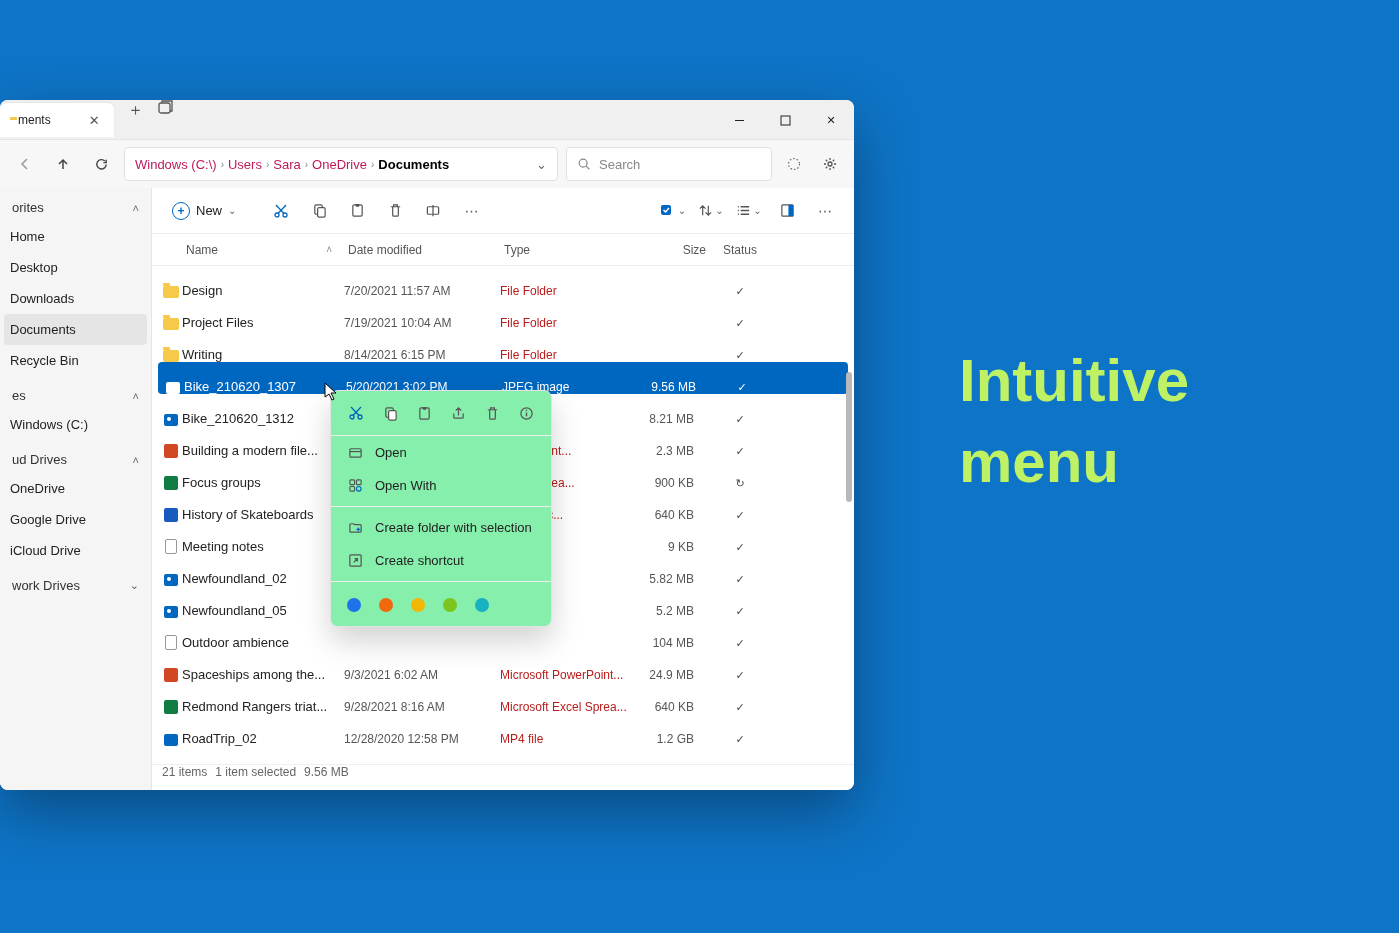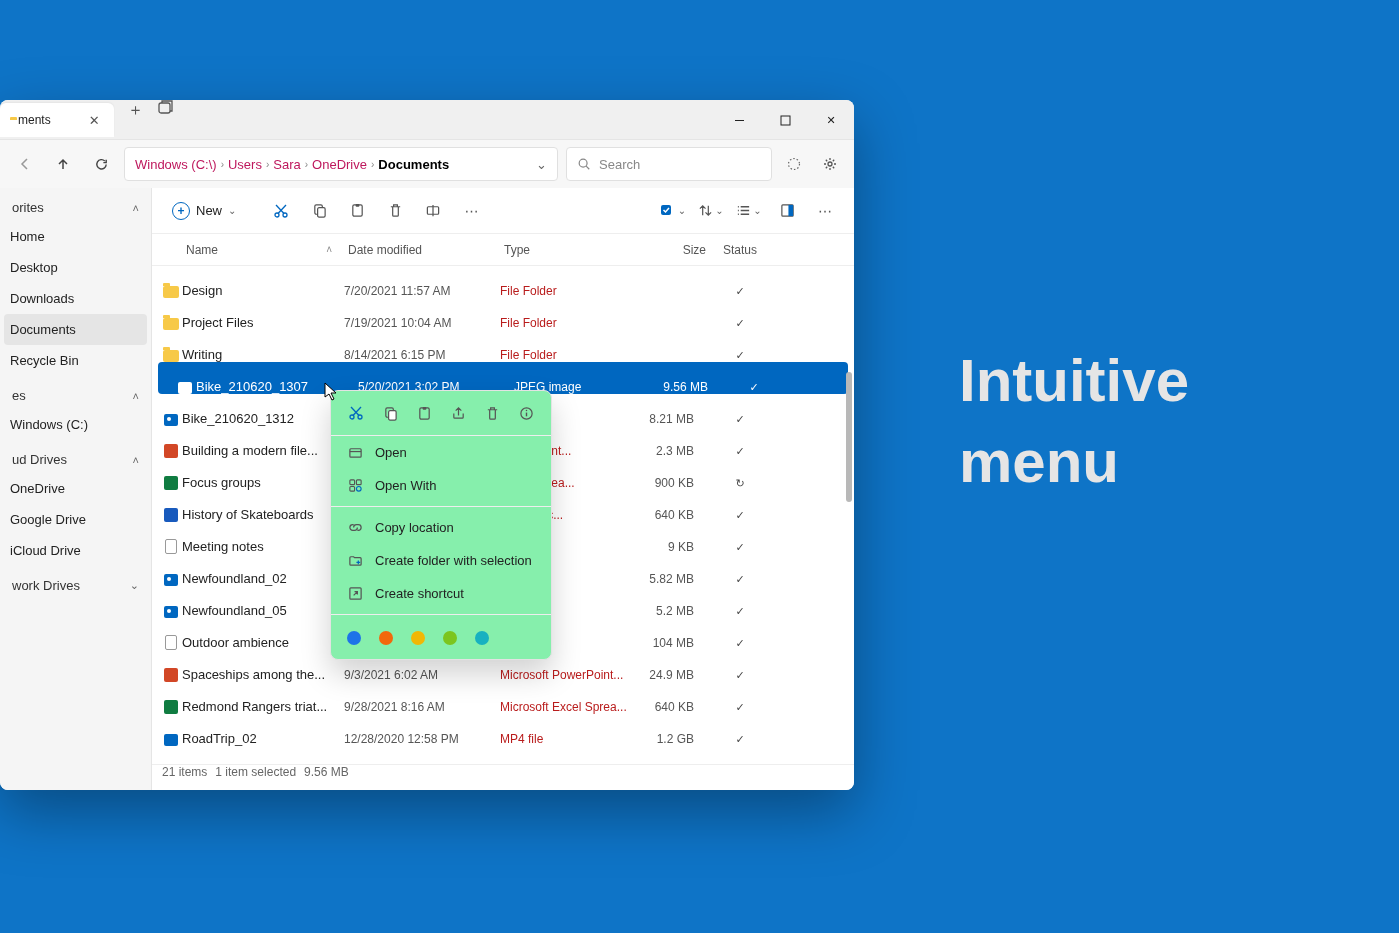--- a/index.html
+++ b/index.html
@@ -7,21 +7,21 @@
   background: #0e74c7;
   width: 1399px;
   height: 933px;
   overflow: hidden;
   position: relative;
 }
 .promo-text {
   position: absolute;
   right: 210px;
   top: 340px;
-  color: #e5e5e5;
+  color: #bef264;
   font-size: 60px;
   font-weight: 600;
   line-height: 1.35;
 }
 .window {
   position: absolute;
   left: 0;
   top: 100px;
   width: 854px;
   height: 690px;
@@ -191,21 +191,21 @@
 .row .r-name { width:162px; white-space:nowrap; overflow:hidden; text-overflow:ellipsis; }
 .row .r-date { width:156px; color:#555; font-size:12px; }
 .row .r-type { width:130px; color:#b91c1c; font-size:12px; white-space:nowrap; overflow:hidden; text-overflow:ellipsis;}
 .row .r-size { width:80px; color:#555; font-size:12px; text-align:right; padding-right:16px; }
 .row .r-status { width:60px; text-align:center; color:#444; font-size:11px;}
 .row.selected {
   background:#0067c0;
   color:#fff;
   border-radius:4px;
   margin: 0 6px;
-  padding-left:16px;
+  padding-left:4px;
 }
 .row.selected .r-date, .row.selected .r-type, .row.selected .r-size, .row.selected .r-status { color:#fff; }
 .row.selected .ricon { color:#fff; }
 .statusbar {
   height:26px;
   border-top:1px solid #eee;
   display:flex;
   align-items:flex-start;
   padding: 0 10px;
   gap:8px;
@@ -711,28 +711,20 @@
             <rect x="2" y="9" width="5" height="5" rx="1" fill="none" stroke="#555" stroke-width="1.2"></rect>
             <circle cx="11.5" cy="11.5" r="2.5" fill="none" stroke="#0067c0" stroke-width="1.2"></circle>
           </svg>
         </span>
         <span>Open With</span>
       </div>
       <div class="sep"></div>
       <div class="citem">
         <span class="ci">
           <svg width="15" height="15" viewBox="0 0 16 16">
-            <path d="M6 8a3 3 0 013-3h2a3 3 0 010 6h-1M10 8a3 3 0 01-3 3H5a3 3 0 010-6h1" fill="none" stroke="#555" stroke-width="1.3"></path>
-          </svg>
-        </span>
-        <span>Copy location</span>
-      </div>
-      <div class="citem">
-        <span class="ci">
-          <svg width="15" height="15" viewBox="0 0 16 16">
             <path d="M2 5a1 1 0 011-1h3l1 1h6a1 1 0 011 1v6a1 1 0 01-1 1H3a1 1 0 01-1-1z" fill="none" stroke="#555" stroke-width="1.3"></path>
             <path d="M11 8v4M9 10h4" stroke="#0067c0" stroke-width="1.3"></path>
           </svg>
         </span>
         <span>Create folder with selection</span>
       </div>
       <div class="citem">
         <span class="ci">
           <svg width="15" height="15" viewBox="0 0 16 16">
             <rect x="2" y="2" width="12" height="12" rx="1" fill="none" stroke="#555" stroke-width="1.3"></rect>

